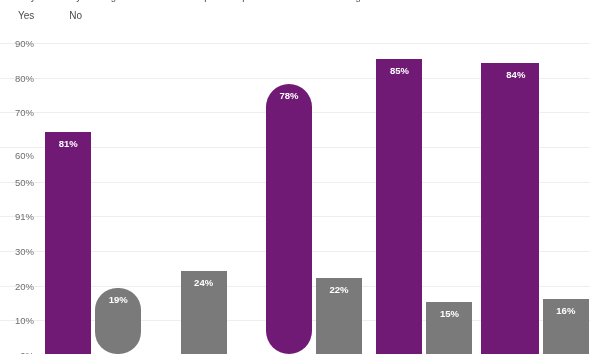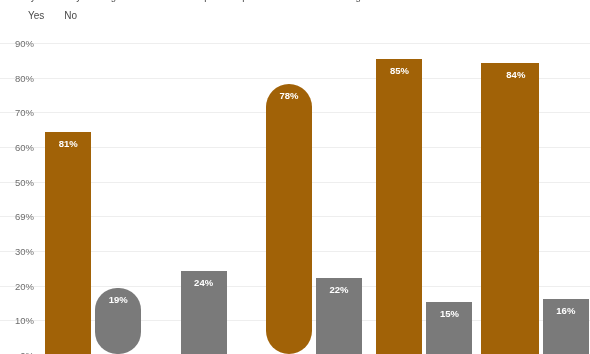--- a/index.html
+++ b/index.html
@@ -24,23 +24,23 @@
     font-size: 9.5px;
     color: #3c3c3c;
     white-space: nowrap;
     letter-spacing: -0.1px;
   }
 
   
   #legend {
     position: absolute;
     top: 9px;
-    left: 17px;
-    display: flex;
-    gap: 9px;
+    left: 7px;
+    display: flex;
+    gap: 24px;
     height: 13px;
   }
   .legend-item {
     display: flex;
     align-items: center;
     gap: 3px;
   }
   .legend-swatch {
     width: 8px;
     height: 11px;
@@ -104,21 +104,21 @@
     justify-content: center;
     gap: 4px;
     position: relative;
   }
   .bar {
     width: 46px;
     position: relative;
     display: flex;
     justify-content: center;
   }
-  .bar.yes { background: #a16207; }
+  .bar.yes { background: #701a75; }
   .bar.no  { background: #7a7a7a; }
   .bar-label {
     position: absolute;
     top: 6px;
     font-size: 9.5px;
     font-weight: bold;
     color: #ffffff;
     white-space: nowrap;
   }
 </style>
@@ -140,25 +140,25 @@
 
 <div id="plot">
   <div id="gridlines">
       <div class="gridrow" style="top: 8px;"></div>
       <div class="ytick" style="top: 8px;">90%</div>
       <div class="gridrow" style="top: 42.6667px;"></div>
       <div class="ytick" style="top: 42.6667px;">80%</div>
       <div class="gridrow" style="top: 77.3333px;"></div>
       <div class="ytick" style="top: 77.3333px;">70%</div>
       <div class="gridrow" style="top: 112px;"></div>
-      <div class="ytick" style="top: 112px;">60%</div>
+      <div class="ytick" style="top: 120px;">60%</div>
       <div class="gridrow" style="top: 146.667px;"></div>
       <div class="ytick" style="top: 146.667px;">50%</div>
       <div class="gridrow" style="top: 181.333px;"></div>
-      <div class="ytick" style="top: 181.333px;">69%</div>
+      <div class="ytick" style="top: 181.333px;">91%</div>
       <div class="gridrow" style="top: 216px;"></div>
       <div class="ytick" style="top: 216px;">30%</div>
       <div class="gridrow" style="top: 250.667px;"></div>
       <div class="ytick" style="top: 250.667px;">20%</div>
       <div class="gridrow" style="top: 285.333px;"></div>
       <div class="ytick" style="top: 285.333px;">10%</div>
       <div class="gridrow" style="top: 320px;"></div>
       <div class="ytick" style="top: 320px;">0%</div>
     </div>
   <div id="bars">

